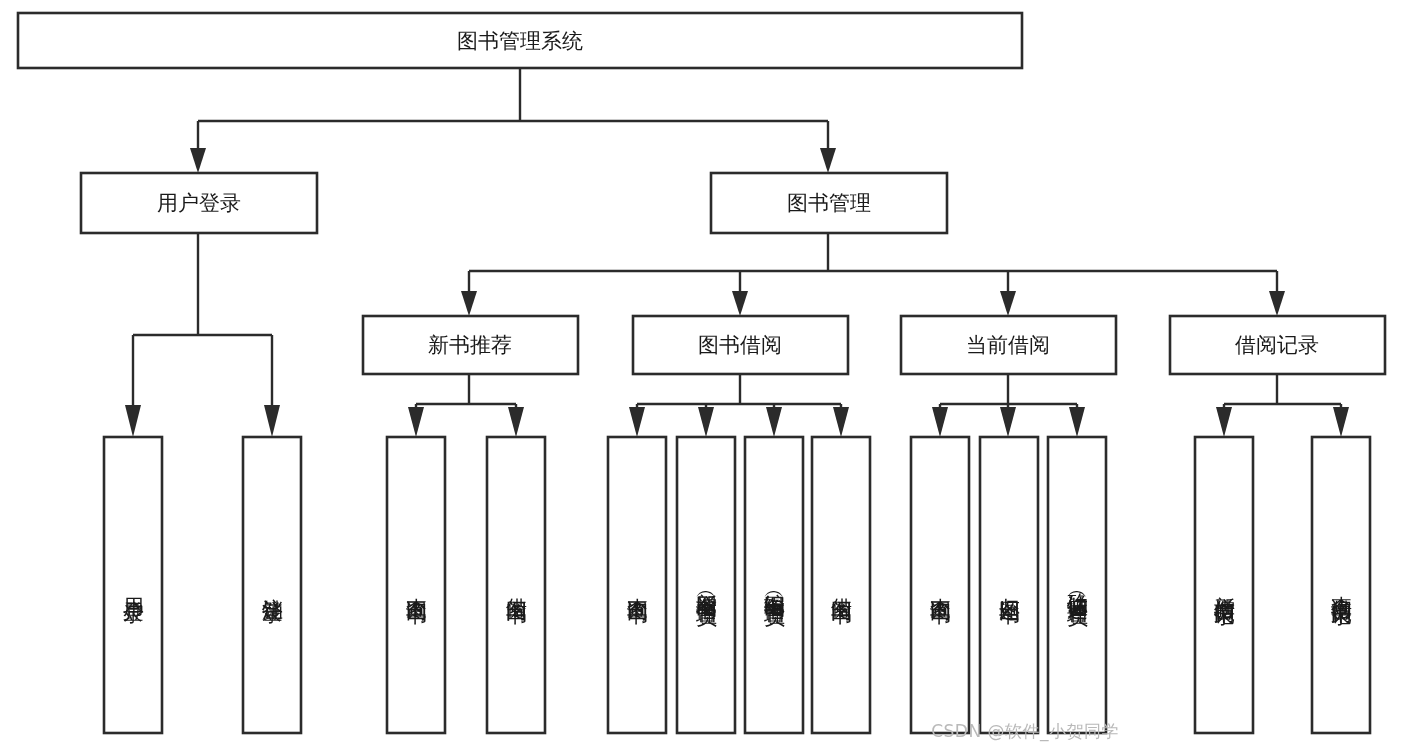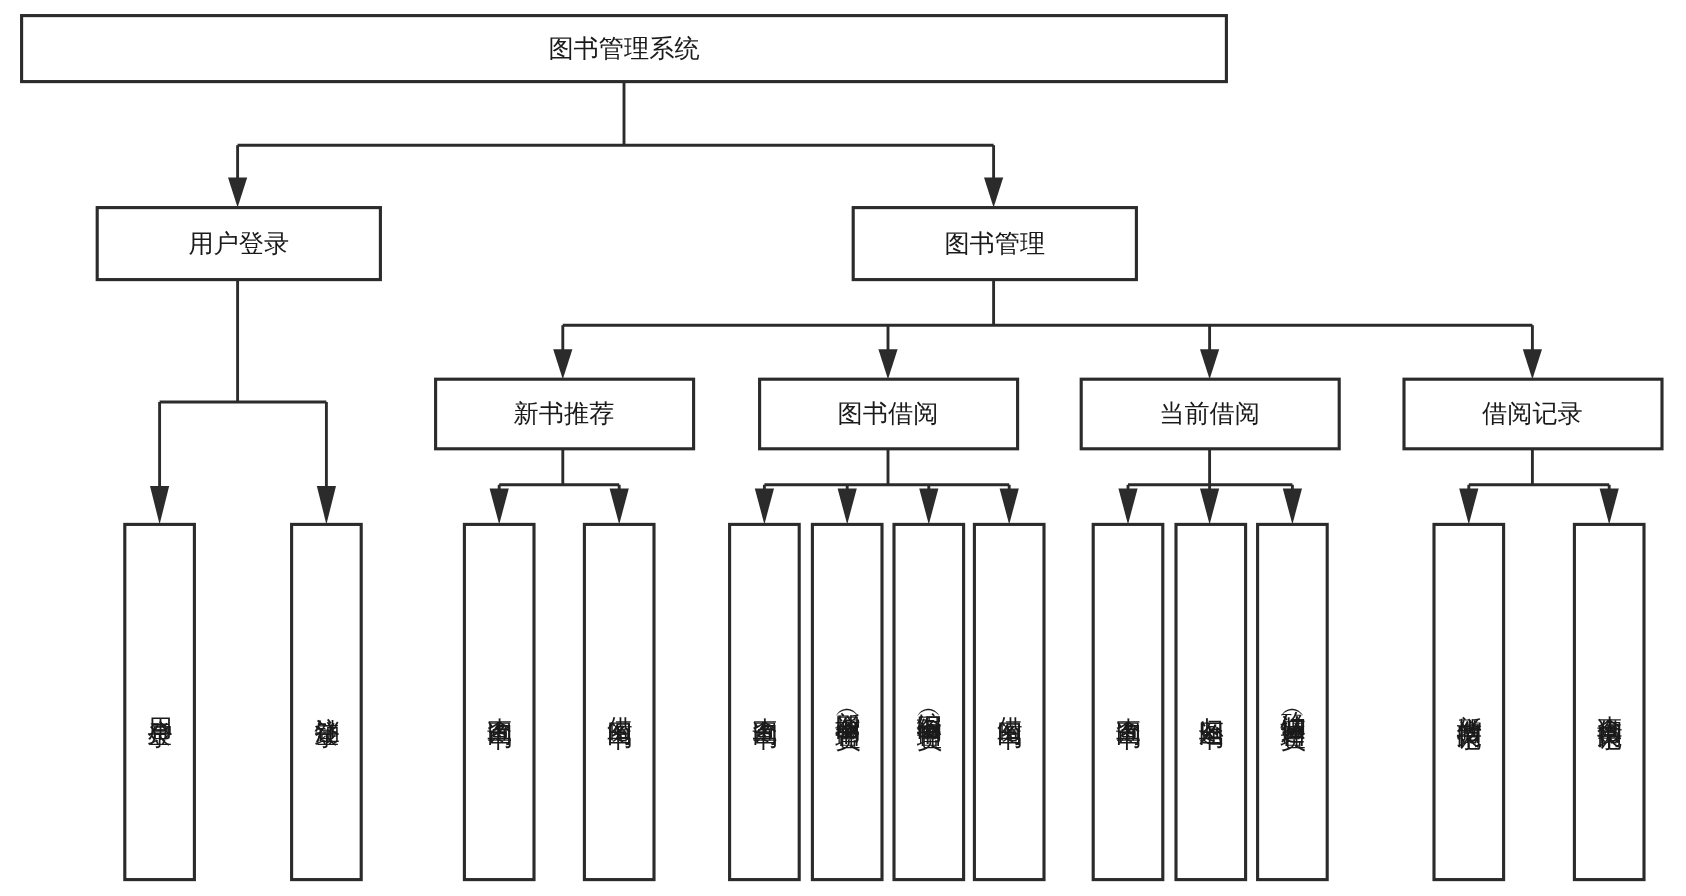--- a/index.html
+++ b/index.html
@@ -252,13 +252,14 @@
     <span class="vtext">确认归还（管理员）</span>
   </div>
 
   <div class="vtext-wrap" style="left:1195px; top:437px; width:58px; height:296px;">
     <span class="vtext">新增借阅记录</span>
   </div>
   <div class="vtext-wrap" style="left:1312px; top:437px; width:58px; height:296px;">
     <span class="vtext">查询借阅记录</span>
   </div>
 
+  <div class="watermark">CSDN @软件_小贺同学</div>
 </div>
 
 </body></html>

